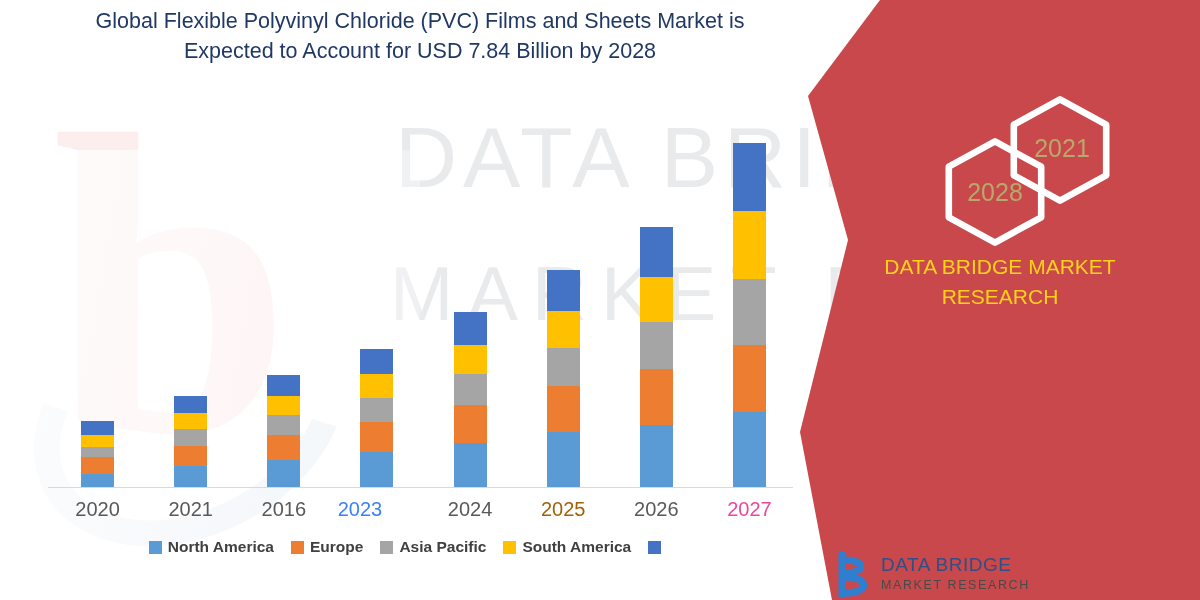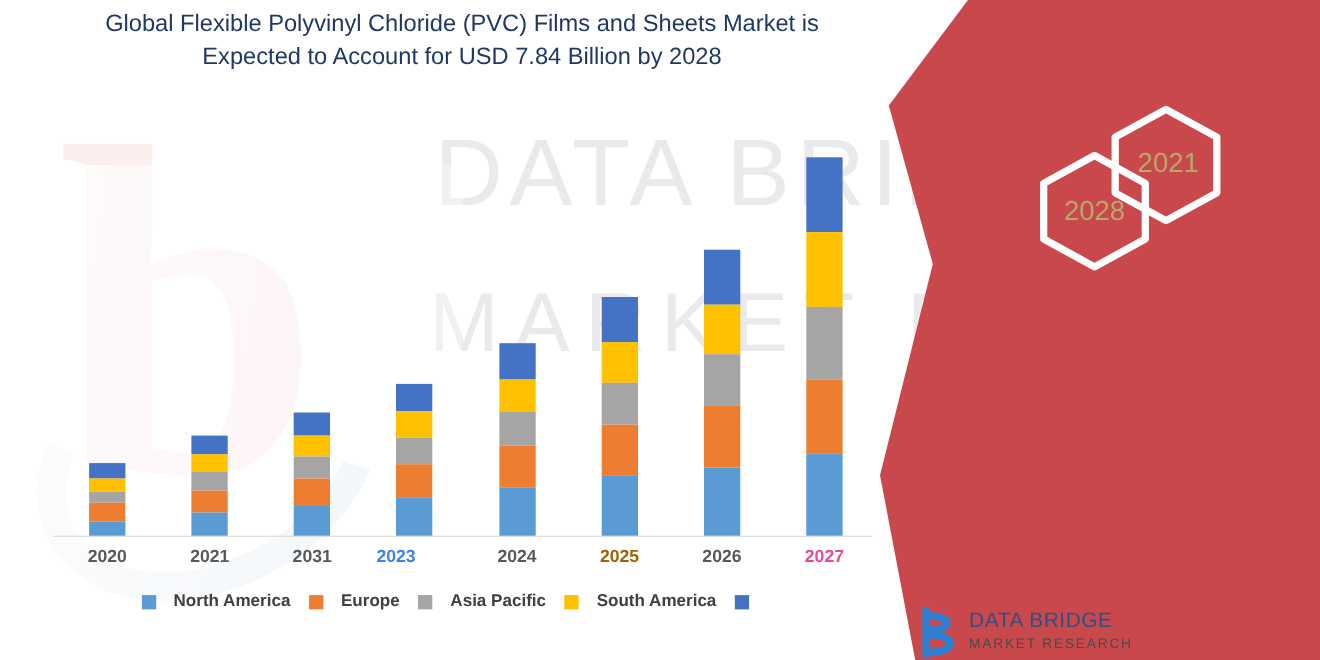--- a/index.html
+++ b/index.html
@@ -55,30 +55,30 @@
     position:absolute; bottom:1.5px; width:33px;
     display:flex; flex-direction:column-reverse;
   }
   .bar-seg { width:100%; }
 
   #x-axis-labels {
     position:absolute; left:48px; top:498px; width:745px; height:26px;
   }
   .x-tick {
     position:absolute; width:80px; text-align:center;
-    font-size:16px; font-weight:700; color:#595959; top:0;
+    font-size:20px; font-weight:400; color:#595959; top:0;
   }
 
   
   #legend {
     position:absolute; left:0; top:538px; width:810px;
     display:flex; justify-content:center; align-items:center; gap:17px;
     z-index:3;
   }
-  .legend-item { display:flex; align-items:center; gap:16px; }
+  .legend-item { display:flex; align-items:center; gap:6px; }
   .legend-swatch { width:13px; height:13px; display:block; }
   .legend-label { font-size:15.5px; font-weight:700; color:#404040; white-space:nowrap; }
 
   
   #right-panel {
     position:absolute; right:0; top:0; width:400px; height:600px; z-index:4;
     overflow:hidden;
   }
   #right-panel-shape {
     position:absolute; right:0; top:0; width:400px; height:600px;
@@ -188,21 +188,21 @@
         <div class="bar-seg" style="height: 67.5782px; background: rgb(237, 125, 49);"></div>
         <div class="bar-seg" style="height: 65.5709px; background: rgb(165, 165, 165);"></div>
         <div class="bar-seg" style="height: 68.5818px; background: rgb(255, 192, 0);"></div>
         <div class="bar-seg" style="height: 67.5782px; background: rgb(68, 114, 196);"></div>
       </div>
     </div>
 
   <div id="x-axis-labels">
       <div class="x-tick" style="left: 9.5625px; color: rgb(89, 89, 89);">2020</div>
       <div class="x-tick" style="left: 102.688px; color: rgb(89, 89, 89);">2021</div>
-      <div class="x-tick" style="left: 195.812px; color: rgb(89, 89, 89);">2031</div>
+      <div class="x-tick" style="left: 195.812px; color: rgb(89, 89, 89);">2016</div>
       <div class="x-tick" style="left: 272px; color: #3b82f6;">2023</div>
       <div class="x-tick" style="left: 382.062px; color: rgb(89, 89, 89);">2024</div>
       <div class="x-tick" style="left: 475.188px; color: #a16207;">2025</div>
       <div class="x-tick" style="left: 568.312px; color: rgb(89, 89, 89);">2026</div>
       <div class="x-tick" style="left: 661.438px; color: #ec4899;">2027</div>
     </div>
 </div>
 
 <div id="legend">
     <div class="legend-item">
@@ -236,20 +236,21 @@
     <span class="hex-label">2021</span>
   </div>
 
   <div class="hexagon" id="hexagon-2028">
     <svg viewBox="0 0 100 100">
       <polygon points="50,4 92,27 92,73 50,96 8,73 8,27" fill="none" stroke="#ffffff" stroke-width="6" stroke-linejoin="round"></polygon>
     </svg>
     <span class="hex-label">2028</span>
   </div>
 
+  <div id="brand-name">DATA BRIDGE MARKET RESEARCH</div>
 </div>
 
 <div id="dbmr-logo">
   <div id="dbmr-logo-mark">
     <svg width="36" height="46" viewBox="0 0 36 46">
       <path d="M6 2 L6 44" stroke="#2f7fd0" stroke-width="7" stroke-linecap="round"></path>
       <path d="M9 8 C30 8 30 21 9 21" fill="none" stroke="#2f7fd0" stroke-width="7"></path>
       <path d="M9 25 C34 25 34 41 9 41" fill="none" stroke="#2f7fd0" stroke-width="7"></path>
     </svg>
   </div>

